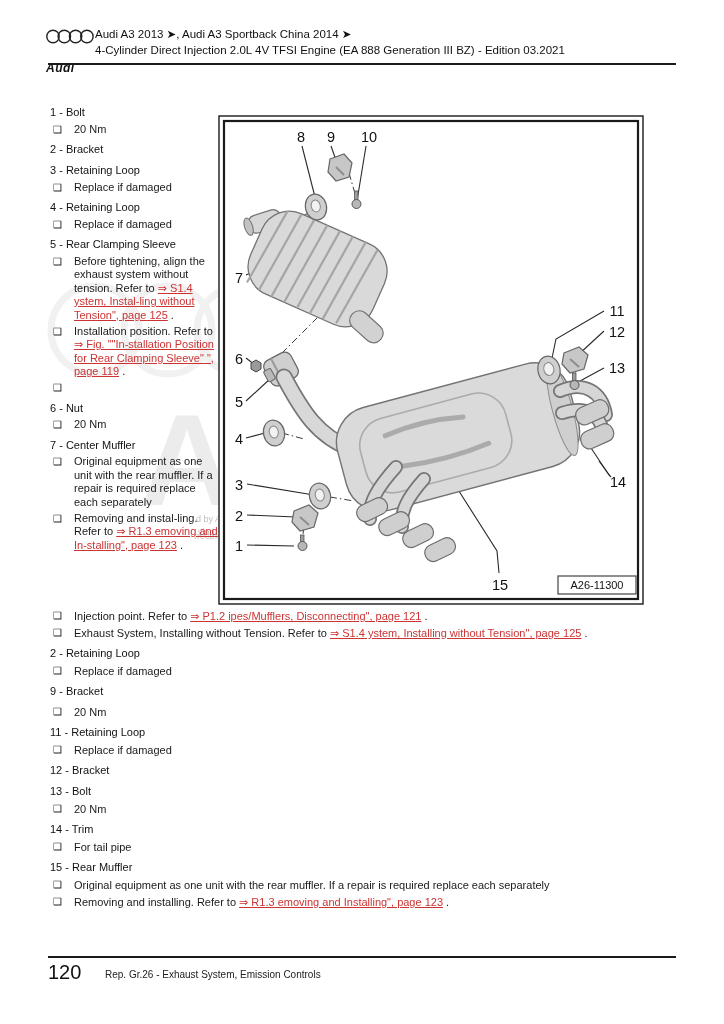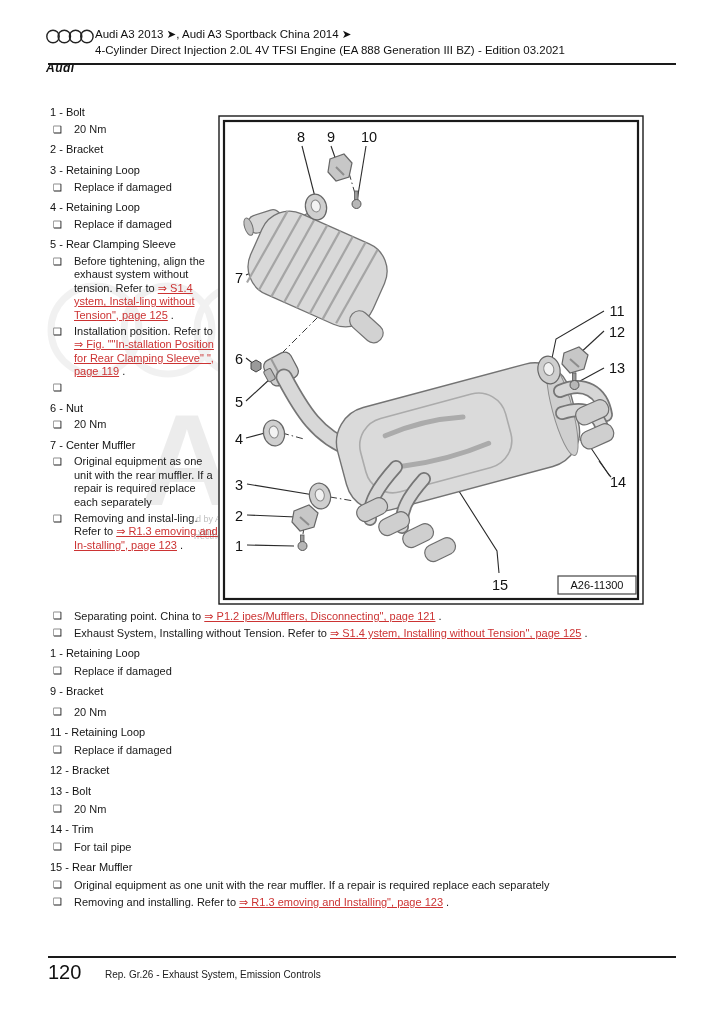--- a/index.html
+++ b/index.html
@@ -302,30 +302,30 @@
     <text x="379" y="474" font-size="11" fill="#111" text-anchor="middle">A26-11300</text>
   </g>
 </svg>
 </div>
 
 <div class="abs" id="bottom-flow">
 
   <div class="item">
     <div class="bullet">
         <span class="cb">❑</span>
-        <span class="bt"><span>Separating point. China to </span><a class="lnk">⇒ P1.2 ipes/Mufflers, Disconnecting", page 121</a><span> .</span></span>
+        <span class="bt"><span>Injection point. Refer to </span><a class="lnk">⇒ P1.2 ipes/Mufflers, Disconnecting", page 121</a><span> .</span></span>
       </div>
     <div class="bullet">
         <span class="cb">❑</span>
         <span class="bt"><span>Exhaust System, Installing without Tension. Refer to </span><a class="lnk">⇒ S1.4 ystem, Installing without Tension", page 125</a><span> .</span></span>
       </div>
   </div>
 
   <div class="item">
-      <div class="item-title">1 - Retaining Loop</div>
+      <div class="item-title">2 - Retaining Loop</div>
     <div class="bullet">
         <span class="cb">❑</span>
         <span class="bt"><span>Replace if damaged</span></span>
       </div>
   </div>
 
   <div class="item">
       <div class="item-title">9 - Bracket</div>
     </div>
 

